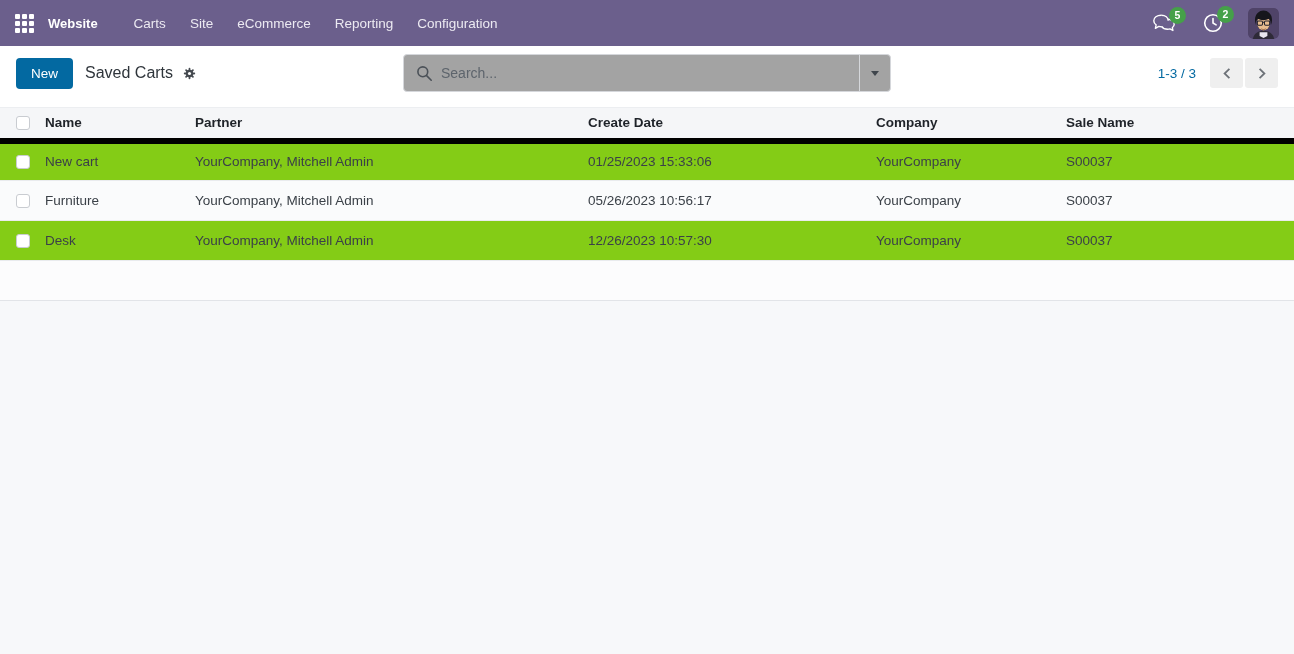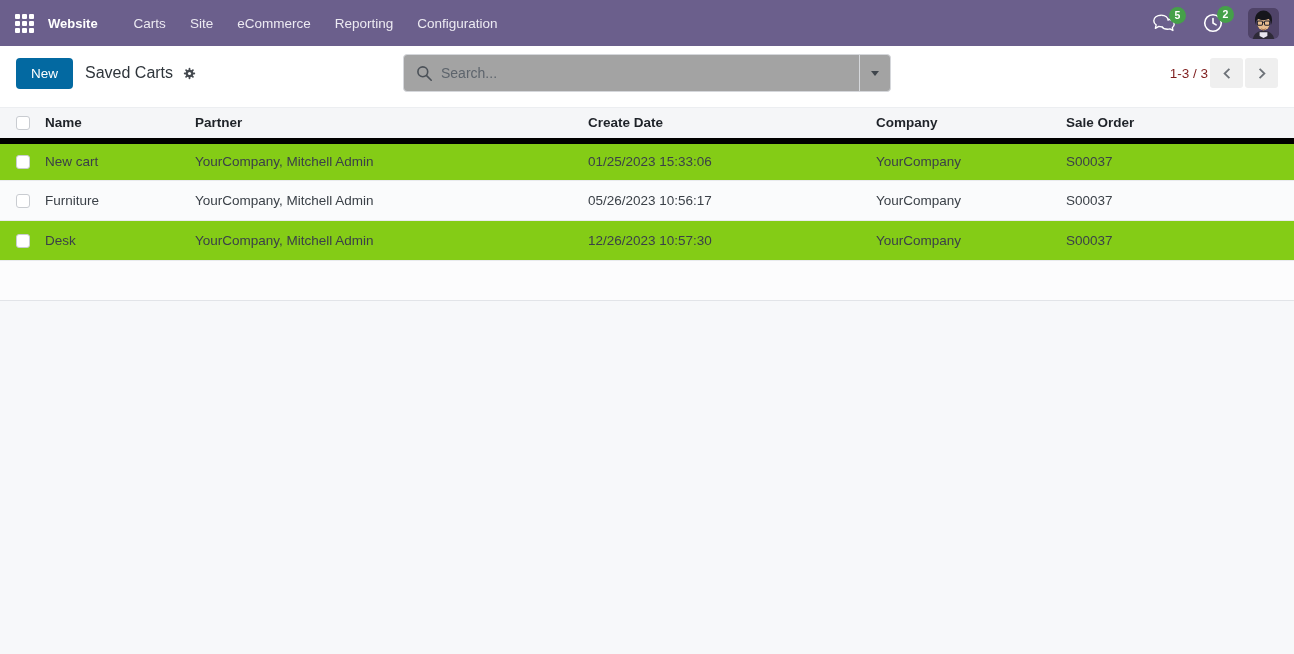--- a/index.html
+++ b/index.html
@@ -123,21 +123,21 @@
     cursor: pointer;
   }
   .caret-down {
     width: 0; height: 0;
     border-left: 4.5px solid transparent;
     border-right: 4.5px solid transparent;
     border-top: 5.5px solid #3f454c;
   }
 
   .pager { margin-left: auto; display: flex; align-items: center; }
-  .pager-range { color: #7f1d1d; font-size: 13.5px; margin-right: 2px; }
+  .pager-range { color: #0369a1; font-size: 13.5px; margin-right: 14px; }
   .pager-btn {
     width: 33px; height: 30px;
     background: #efefef;
     border: none;
     border-radius: 3px;
     display: flex; align-items: center; justify-content: center;
     cursor: pointer;
   }
   .pager-btn + .pager-btn { margin-left: 2px; }
 
@@ -291,21 +291,21 @@
     </colgroup>
     <thead>
       <tr>
         <th class="sel-cell">
             <input type="checkbox" style="">
           </th>
         <th>Name</th>
         <th>Partner</th>
         <th>Create Date</th>
         <th>Company</th>
-        <th>Sale Order</th>
+        <th>Sale Name</th>
       </tr>
     </thead>
     <tbody id="table-body">
   <tr>
     <td class="sel-cell">
             <input type="checkbox" style="">
           </td>
     <td>New cart</td>
     <td>YourCompany, Mitchell Admin</td>
     <td>01/25/2023 15:33:06</td>

